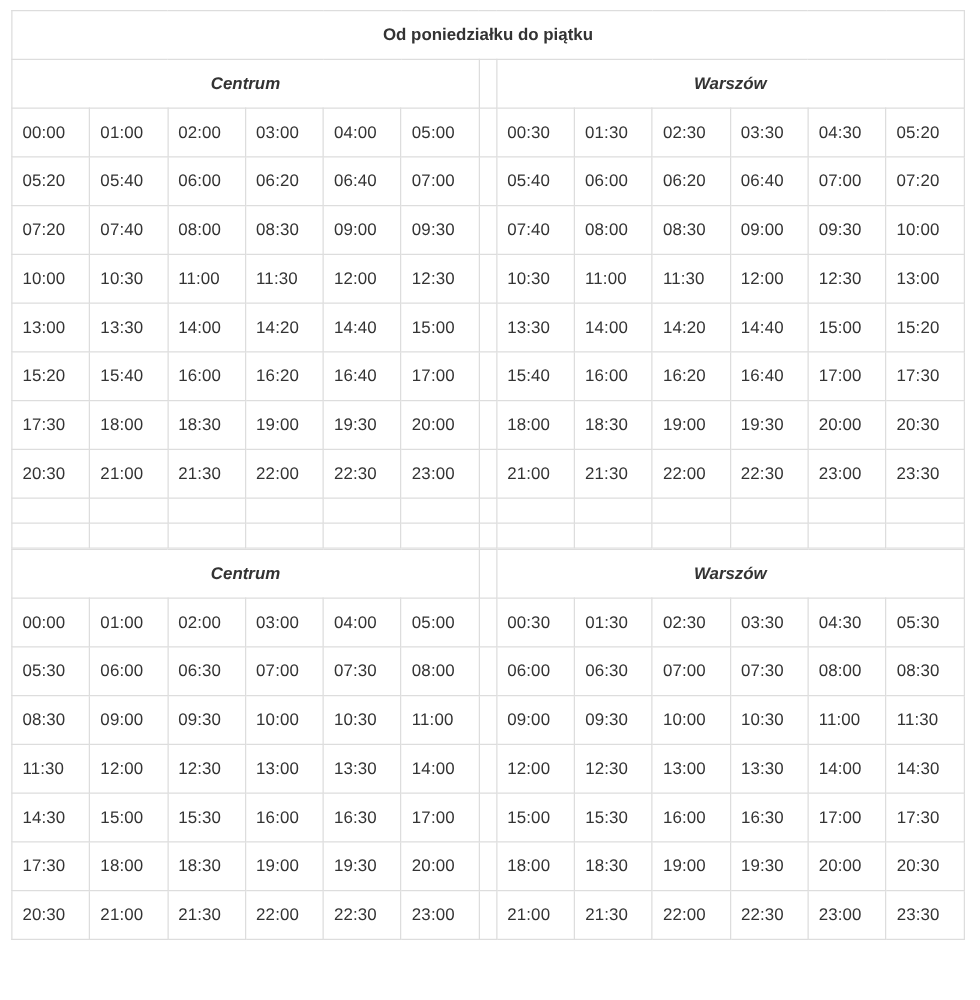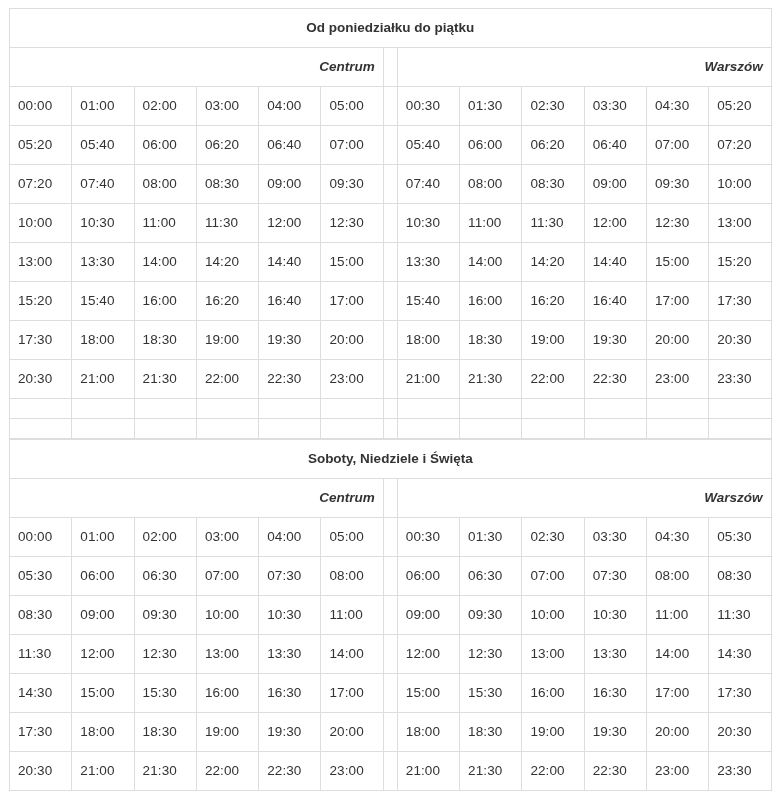--- a/index.html
+++ b/index.html
@@ -39,21 +39,21 @@
     overflow: hidden;
   }
   td.title-cell {
     text-align: center;
     font-weight: bold;
     font-size: 14px;
     color: #1b1b1b;
     height: 40px;
   }
   td.section-cell {
-    text-align: right;
+    text-align: center;
     font-weight: bold;
     font-style: italic;
     font-size: 14.5px;
     color: #1b1b1b;
     height: 40px;
   }
   td.time-cell {
     text-align: left;
     letter-spacing: 0.1px;
   }
@@ -272,23 +272,20 @@
           <col class="c-gap">
           <col class="c-time">
           <col class="c-time">
           <col class="c-time">
           <col class="c-time">
           <col class="c-time">
           <col class="c-time">
         </colgroup>
         <tbody>
           <tr>
-            <td class="title-cell" colspan="13">Soboty, Niedziele i Święta</td>
-          </tr>
-          <tr>
             <td class="section-cell" colspan="6">Centrum</td>
             <td class="spacer-col spacer-open"></td>
             <td class="section-cell" colspan="6">Warszów</td>
           </tr>
           <tr>
             <td class="time-cell">00:00</td>
             <td class="time-cell">01:00</td>
             <td class="time-cell">02:00</td>
             <td class="time-cell">03:00</td>
             <td class="time-cell">04:00</td>

